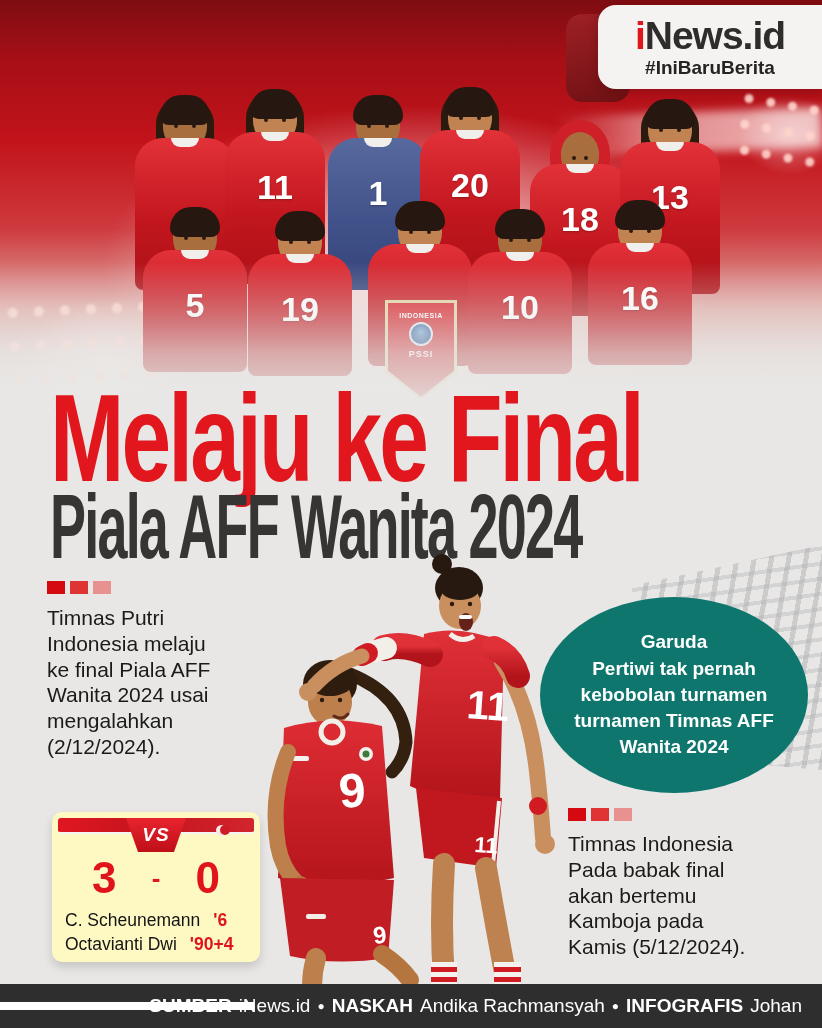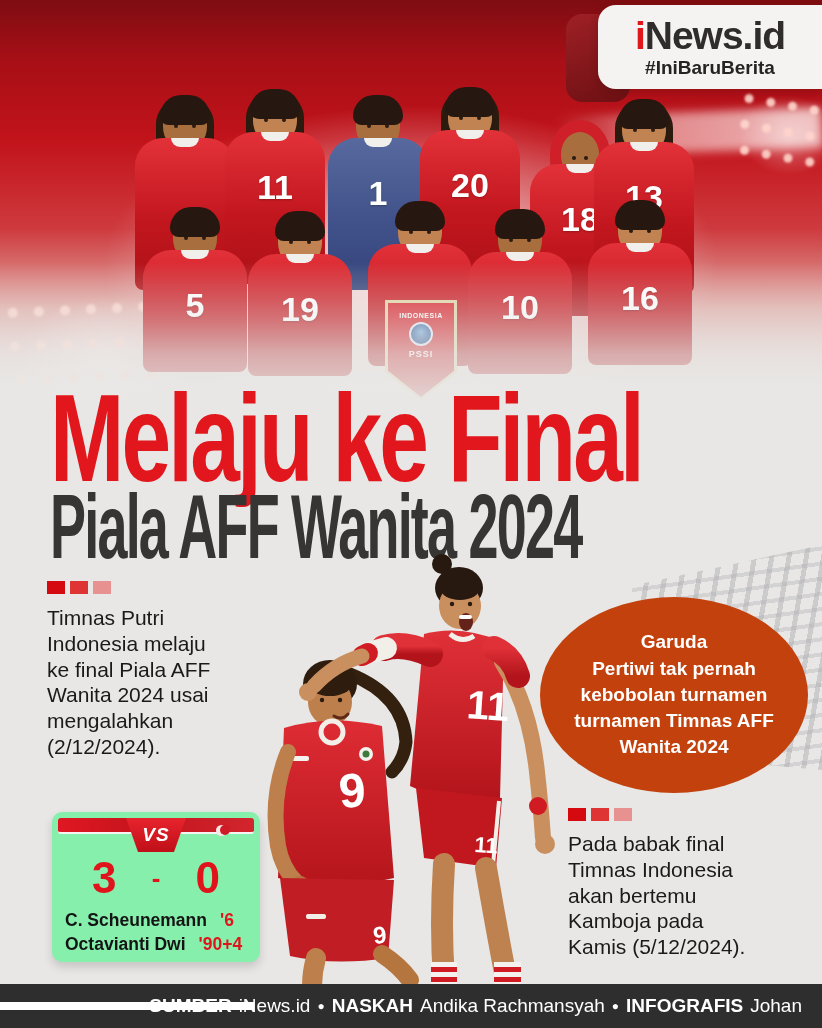--- a/index.html
+++ b/index.html
@@ -123,30 +123,30 @@
   .sq{width:18px;height:13px;}
   .sq.s1{background:#d50a10;} .sq.s2{background:#df3434;} .sq.s3{background:#e89191;}
   .para{font-size:21px;line-height:25.8px;color:#1a1a1a;}
   .intro{position:absolute;left:47px;top:581px;width:230px;z-index:8;}
   .intro .para{margin-top:11px;}
   .note{position:absolute;left:568px;top:808px;width:240px;z-index:8;}
   .note .para{margin-top:10px;}
   
   .oval{
     position:absolute;left:540px;top:597px;width:268px;height:196px;border-radius:50%;
-    background:#c2410c;z-index:6;display:flex;align-items:center;justify-content:center;text-align:center;
+    background:#0f766e;z-index:6;display:flex;align-items:center;justify-content:center;text-align:center;
   }
   .oval .txt{font-size:19px;line-height:26.2px;font-weight:700;color:#ffffff;}
   
   .celebration{position:absolute;left:254px;top:546px;z-index:7;}
   .celebration text{font-family:"Liberation Sans",sans-serif;font-weight:800;fill:#fff;}
   
   .card{
     position:absolute;left:52px;top:812px;width:208px;height:150px;z-index:8;
-    background:#86efac;border-radius:10px;box-shadow:0 5px 10px rgba(0,0,0,.15);
+    background:#fef9c3;border-radius:10px;box-shadow:0 5px 10px rgba(0,0,0,.15);
   }
   .card .strip{
     position:absolute;left:6px;right:6px;top:6px;height:14px;border-radius:3px;
     background:linear-gradient(90deg,#e01722,#c3141d 45%,#d2252e);
     border-bottom:2px solid #f6f4f2;
   }
   .card .vs-trap{
     position:absolute;left:50%;top:6px;transform:translateX(-50%);
     width:60px;height:34px;clip-path:polygon(0 0,100% 0,80% 100%,20% 100%);
     background:linear-gradient(180deg,#e8242e,#bf0f18);
@@ -158,21 +158,21 @@
   .crescent::after{content:"";position:absolute;left:4px;top:0;width:10px;height:10px;border-radius:50%;background:#cf1b25;}
   .score-row{
     position:absolute;left:0;top:44px;width:100%;display:flex;align-items:center;justify-content:space-between;
     padding:0 40px;box-sizing:border-box;
   }
   .score-row .s{font-size:44px;font-weight:800;color:#e0151c;line-height:1;}
   .score-row .dash{font-size:26px;font-weight:800;color:#e0151c;}
   .scorers{position:absolute;left:6px;right:6px;top:96px;}
   .srow{display:flex;align-items:center;height:24px;padding-left:7px;font-size:17.5px;}
   .srow.hl{background:#d7d7d7;}
-  .srow .nm{color:#141414;font-weight:bold;}
+  .srow .nm{color:#141414;}
   .srow .mn{color:#e0151c;font-weight:800;margin-left:13px;}
   
   .footer{
     position:absolute;left:0;bottom:0;width:822px;height:44px;background:#2e2e2e;z-index:10;
   }
   .footer .dash-line{position:absolute;left:0;top:18px;width:254px;height:8px;background:#ffffff;}
   .footer .credits{
     position:absolute;right:20px;top:50%;transform:translateY(-50%);
     display:flex;align-items:center;gap:7px;white-space:nowrap;
     color:#fff;font-size:19px;
@@ -306,21 +306,21 @@
           <span class="num">20</span>
         </div>
     </div>
     <div class="tp hijab tone2" style="left:530px;top:128px;">
       <div class="hood"></div>
       <div class="head"></div>
       <div class="jersey">
           <span class="num">18</span>
         </div>
     </div>
-    <div class="tp long" style="left:594px;top:104px;">
+    <div class="tp long" style="left:620px;top:104px;">
       <div class="hairback"></div>
       <div class="hair"></div>
       <div class="head"></div>
       <div class="jersey">
           <span class="num">13</span>
         </div>
     </div>
 
     <div class="tp front tone2" style="left:145px;top:212px;">
       <div class="hair"></div>
@@ -501,22 +501,22 @@
     </div>
   </div>
 
   <div class="note">
     <div class="sq-row">
       <div class="sq s1"></div>
       <div class="sq s2"></div>
       <div class="sq s3"></div>
     </div>
     <div class="para">
+      <div>Timnas Indonesia</div>
       <div>Pada babak final</div>
-      <div>Timnas Indonesia</div>
       <div>akan bertemu</div>
       <div>Kamboja pada</div>
       <div>Kamis (5/12/2024).</div>
     </div>
   </div>
 
   <div class="footer">
     <div class="dash-line"></div>
     <div class="credits">
       <span class="b">SUMBER</span>

